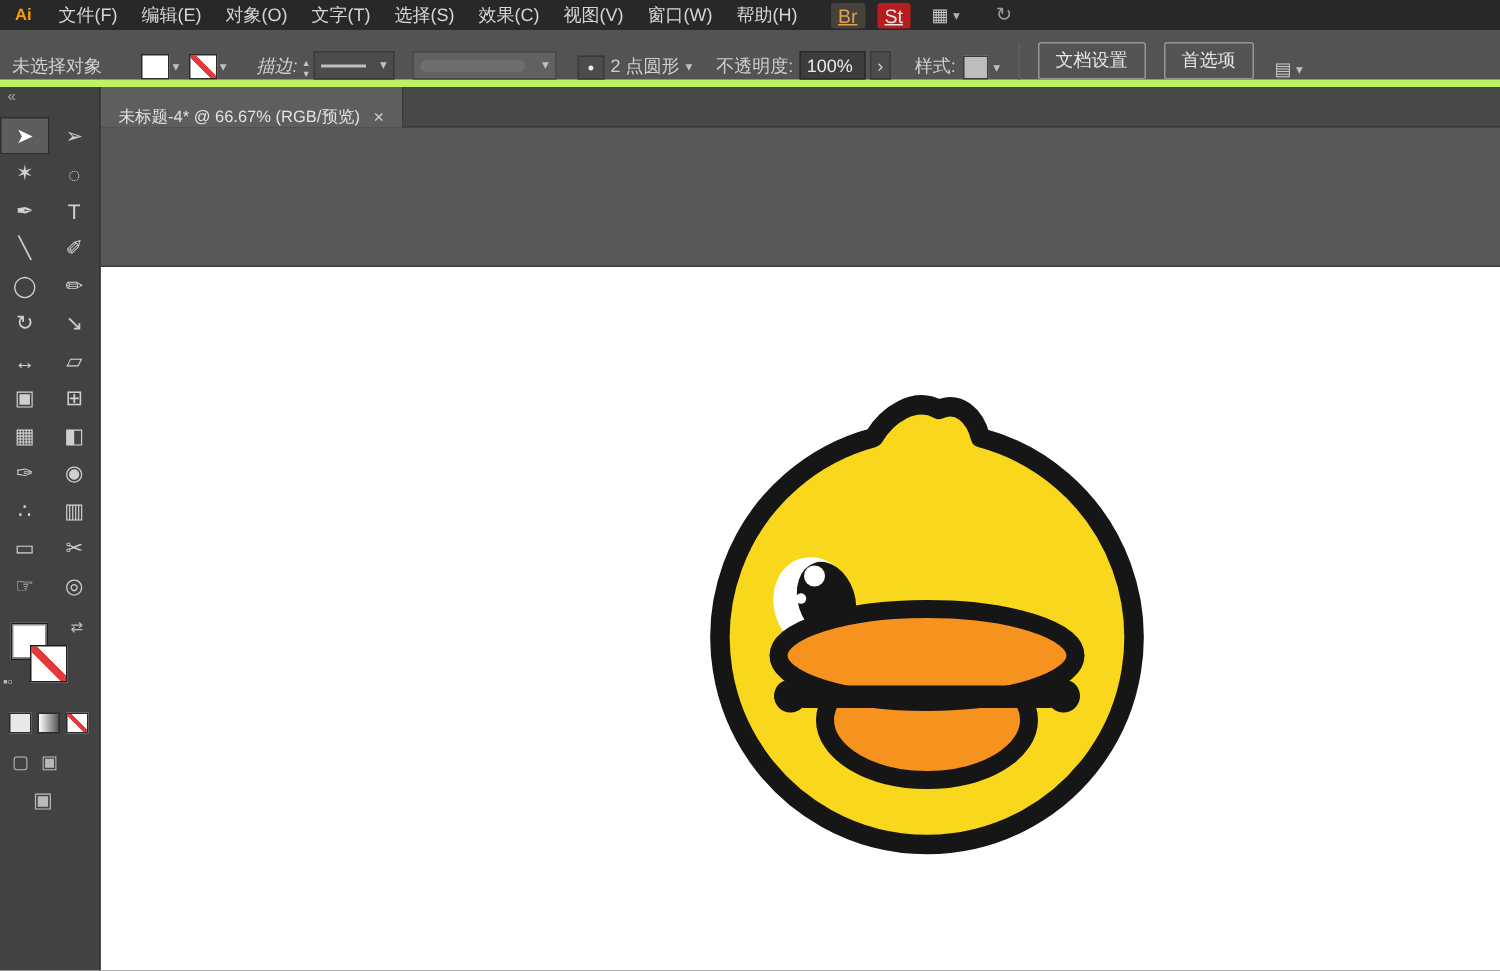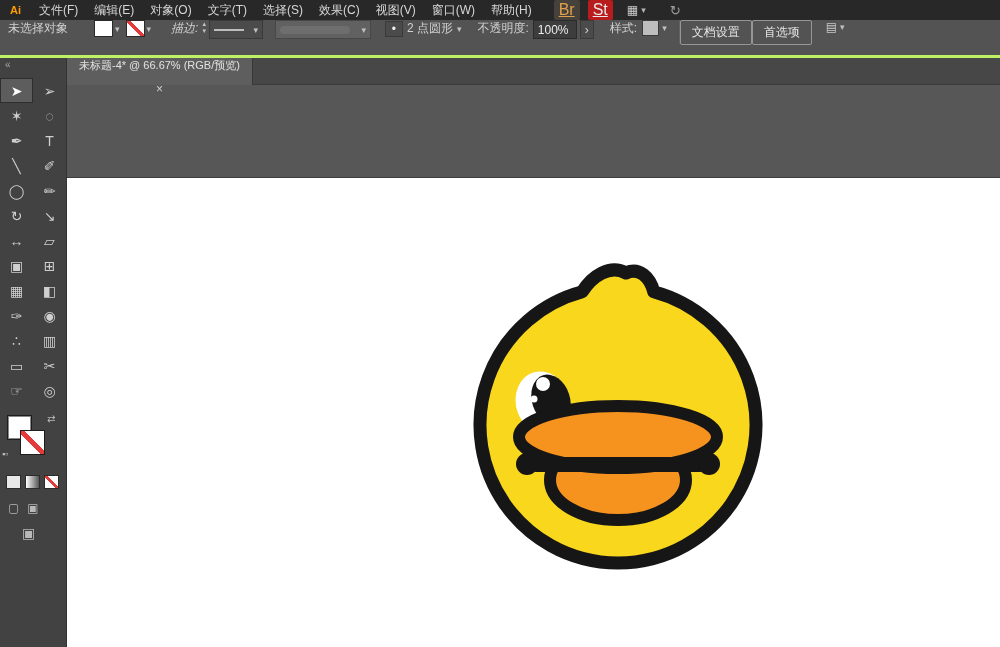--- a/index.html
+++ b/index.html
@@ -3,29 +3,29 @@
 <meta charset="utf-8">
 <style>
   * { box-sizing: border-box; margin: 0; padding: 0; }
   html,body { width:1000px; height:647px; overflow:hidden; }
   body { font-family:"Liberation Sans","DejaVu Sans",sans-serif; background:#575757; position:relative; }
 
   
   .menubar{position:absolute;top:0;left:0;right:0;height:20px;background:#282828;display:flex;align-items:center;color:#d6d6d6;font-size:12px;z-index:10;}
   .logo{color:#ff9c00;font-weight:bold;font-size:11px;padding:0 10px;}
   .menu-item{padding:8px 8px;line-height:20px;cursor:default;}
-  .badge{margin-left:14px;padding:1px 5px;font-size:16px;border-radius:2px;text-decoration:underline;}
+  .badge{margin-left:14px;padding:1px 5px;font-size:13px;border-radius:2px;text-decoration:underline;}
   .badge.br{background:#46413a;color:#e0a14f;}
   .badge.st{background:#b91c1c;color:#e8e8e8;margin-left:8px;}
   .mb-grid{margin-left:14px;font-size:12px;color:#c9c9c9;}
   .mb-caret{margin-left:3px;font-size:9px;color:#b5b5b5;}
   .mb-sync{margin-left:24px;font-size:13px;color:#9c9c9c;}
 
   
-  .controlbar{position:absolute;top:20px;left:0;right:0;height:38px;background:#535353;border-bottom:3px solid #bef264;display:flex;align-items:flex-start;font-size:12px;color:#d8d8d8;z-index:9;}
+  .controlbar{position:absolute;top:20px;left:0;right:0;height:38px;background:#535353;border-bottom:5px solid #bef264;display:flex;align-items:flex-end;font-size:12px;color:#d8d8d8;z-index:9;}
   .cb-label{color:#d0d0d0;}
   .status{margin-left:8px;width:80px;}
   .swatch-dd{display:flex;align-items:center;margin-left:6px;gap:2px;}
   .sw-box{width:19px;height:17px;background:#fff;border:1px solid #2a2a2a;}
   .sw-box.slash{background:linear-gradient(45deg,transparent 42%,var(--red-slash) 42%,var(--red-slash) 58%,transparent 58%),#fff;}
   .dd-caret{font-size:9px;color:#c0c0c0;}
   .lbl-stroke{margin-left:20px;font-style:italic;}
   .spinner{display:flex;flex-direction:column;margin-left:4px;line-height:7px;font-size:7px;color:#c4c4c4;}
   .dd{display:flex;align-items:center;justify-content:space-between;background:#4b4b4b;border:1px solid #3a3a3a;height:19px;padding:0 4px;margin-left:3px;}
   .dd.strokew{width:54px;}
@@ -34,21 +34,21 @@
   .brush-sample{width:70px;height:8px;background:#6e6e6e;border-radius:4px;}
   .brush-combo{display:flex;align-items:center;margin-left:14px;gap:4px;}
   .dot-box{width:18px;height:16px;background:#4b4b4b;border:1px solid #3a3a3a;display:flex;align-items:center;justify-content:center;color:#eee;font-size:12px;}
   .lbl-op{margin-left:16px;}
   .opacity-input{width:44px;height:19px;background:#3d3d3d;border:1px solid #2b2b2b;color:#ececec;font-size:12px;padding:0 4px;margin-left:4px;font-family:inherit;}
   .arrow-btn{margin-left:3px;width:14px;height:19px;display:flex;align-items:center;justify-content:center;color:#d0d0d0;background:#4b4b4b;border:1px solid #3a3a3a;font-size:12px;}
   .lbl-style{margin-left:16px;}
   .style-dd{display:flex;align-items:center;gap:3px;margin-left:5px;}
   .style-box{width:17px;height:16px;background:#bdbdbd;border:1px solid #3a3a3a;}
   .vsep{width:1px;height:24px;background:#464646;border-right:1px solid #616161;margin-left:12px;}
-  .cb-btn{background:transparent;border:1px solid #969696;color:#e6e6e6;font-size:12px;padding:3px 11px;border-radius:2px;font-family:inherit;cursor:default;}
+  .cb-btn{margin-left:12px;background:transparent;border:1px solid #969696;color:#e6e6e6;font-size:12px;padding:3px 11px;border-radius:2px;font-family:inherit;cursor:default;}
   .panel-dd{display:flex;align-items:center;gap:3px;margin-left:14px;color:#c9c9c9;}
 
   
   .toolbar{position:absolute;top:58px;left:0;bottom:0;width:67px;background:#424242;border-right:1px solid #333;z-index:8;}
   .collapse{height:14px;color:#a8a8a8;font-size:10px;padding-left:5px;line-height:14px;}
   .tools{display:grid;grid-template-columns:33px 33px;margin-top:6px;}
   .tool{height:25px;display:flex;align-items:center;justify-content:center;color:#cfcfcf;font-size:14px;cursor:default;}
   .tool.active{background:#5d5d5d;border:1px solid #2e2e2e;color:#fff;}
   .fs{position:relative;height:58px;margin-top:10px;}
   .fill-sw{position:absolute;left:7px;top:2px;width:25px;height:25px;background:#fff;border:1px solid #1d1d1d;box-shadow:0 0 0 1px #888 inset;}
@@ -58,21 +58,21 @@
   .mini-row{display:flex;gap:4px;margin:4px 0 0 6px;}
   .mini{width:15px;height:14px;border:1px solid #2c2c2c;}
   .mini.color{background:#e8e8e8;}
   .mini.grad{background:linear-gradient(90deg,#fff,#555);}
   .mini.none{background:linear-gradient(45deg,transparent 42%,var(--red-slash) 42%,var(--red-slash) 58%,transparent 58%),#fff;}
   .draw-icons{display:flex;gap:8px;margin:12px 0 0 8px;color:#b9b9b9;font-size:12px;}
   .screenmode{margin:10px 0 0 22px;color:#b9b9b9;font-size:14px;}
 
   
   .tabbar{position:absolute;top:58px;left:67px;right:0;height:27px;background:#474747;border-bottom:1px solid #3a3a3a;z-index:7;display:flex;}
-  .tab{display:flex;align-items:center;gap:9px;height:27px;background:#5e5e5e;border-right:1px solid #383838;padding:0 12px;color:#e2e2e2;font-size:11px;flex-direction:column;}
+  .tab{display:flex;align-items:flex-end;gap:9px;height:27px;background:#5e5e5e;border-right:1px solid #383838;padding:0 12px;color:#e2e2e2;font-size:11px;}
   .tab-close{color:#cfcfcf;font-size:12px;}
 
   
   .canvas{position:absolute;top:85px;left:67px;right:0;bottom:0;background:#575757;}
   .artboard{position:absolute;top:93px;left:0;right:0;bottom:0;background:#ffffff;box-shadow:0 -1px 0 #3e3e3e;}
   svg.duck{position:absolute;top:0;left:0;width:933px;height:562px;}
 </style>
 </head>
 <body>
 

